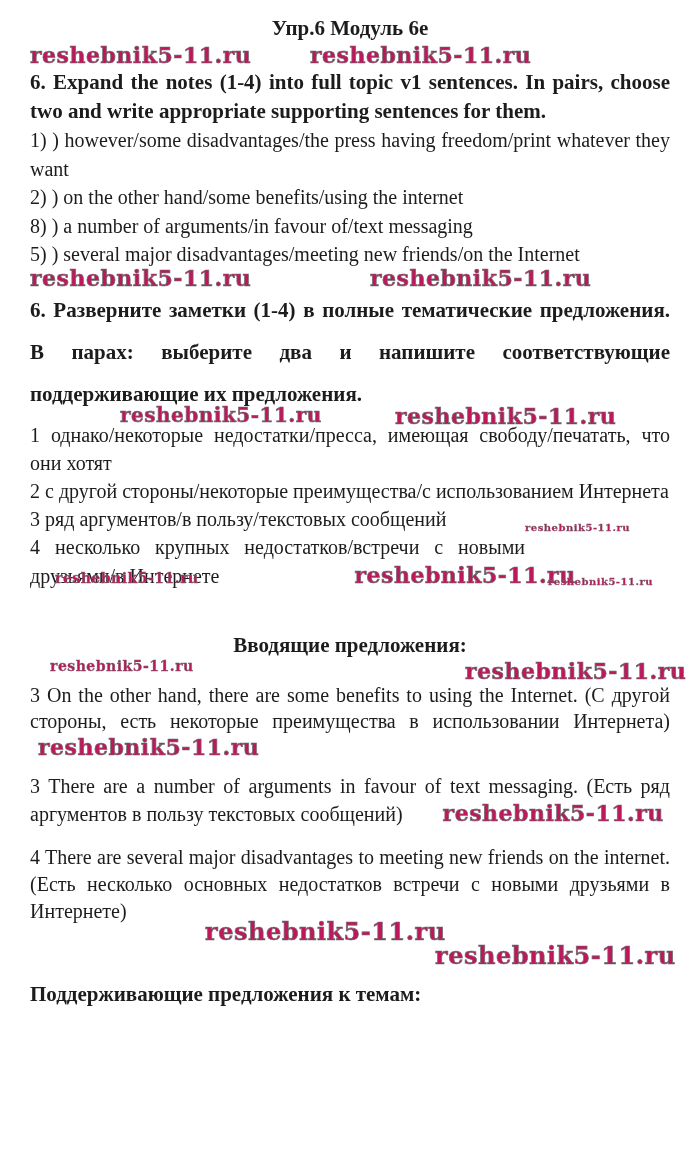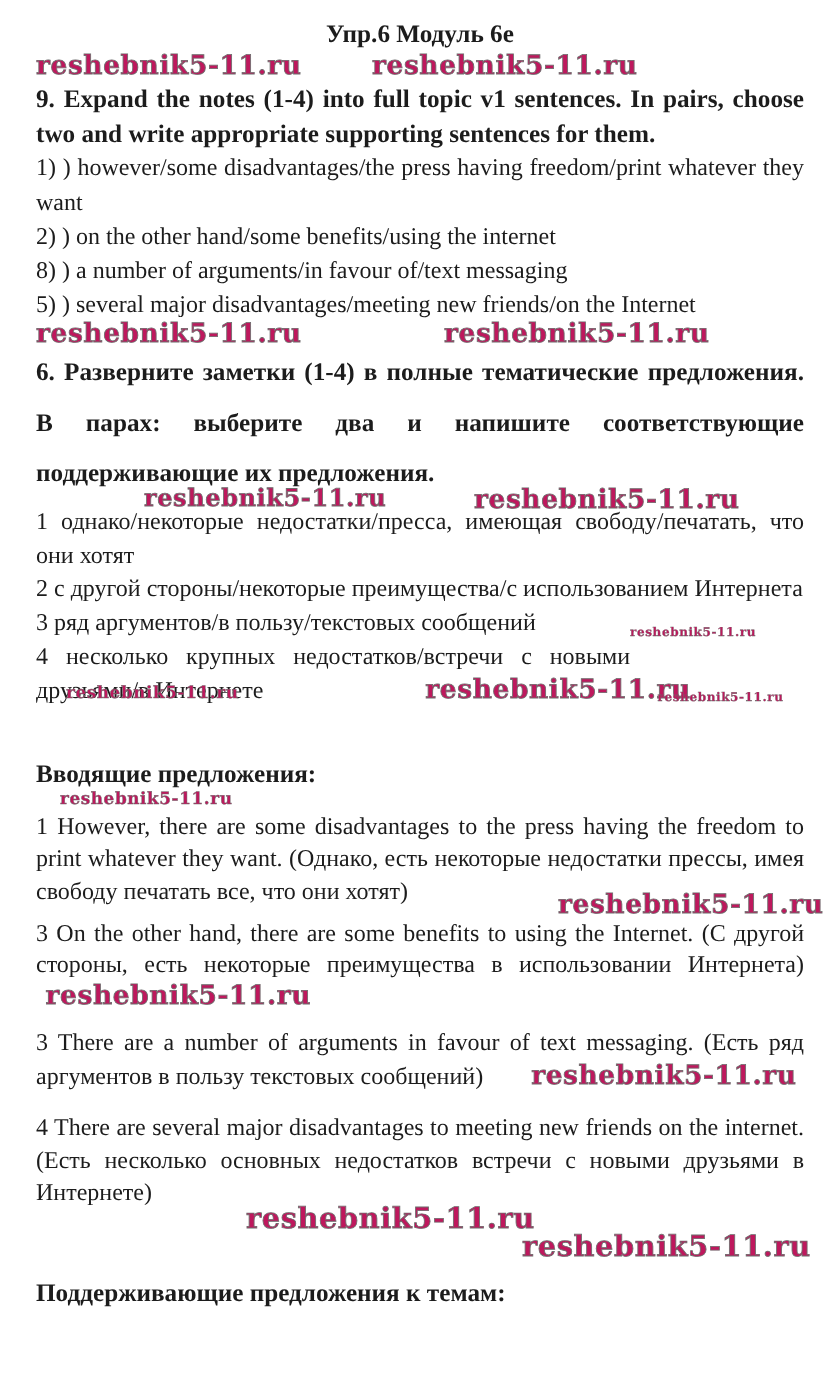--- a/index.html
+++ b/index.html
@@ -33,21 +33,21 @@
 
 <div class="page">
 
   <div class="title">Упр.6 Модуль 6е</div>
 
   <div class="wm-row" style="height:26px;">
     <span class="wm wm-lg wm-abs" style="left:0;">reshebnik5-11.ru</span>
     <span class="wm wm-lg wm-abs" style="left:280px;">reshebnik5-11.ru</span>
   </div>
 
-  <div class="h-bold">9. Expand the notes (1-4) into full topic v1 sentences. In pairs, choose two and write appropriate supporting sentences for them.</div>
+  <div class="h-bold">6. Expand the notes (1-4) into full topic v1 sentences. In pairs, choose two and write appropriate supporting sentences for them.</div>
 
   <div>
     <p class="note">1) ) however/some disadvantages/the press having freedom/print whatever they want</p>
     <p class="note">2) ) on the other hand/some benefits/using the internet</p>
     <p class="note">8) ) a number of arguments/in favour of/text messaging</p>
     <p class="note">5) ) several major disadvantages/meeting new friends/on the Internet</p>
   </div>
 
   <div class="wm-row" style="height:24px;margin-top:-4px;">
     <span class="wm wm-lg wm-abs" style="left:0;">reshebnik5-11.ru</span>
@@ -66,27 +66,26 @@
     <p class="note" style="line-height:28px;">2 с другой стороны/некоторые преимущества/с использованием Интернета</p>
     <p class="note" style="line-height:28px;"><span class="wm wm-xs" style="float:right;margin-right:40px;margin-top:9px;">reshebnik5-11.ru</span><span>3 ряд аргументов/в пользу/текстовых сообщений</span></p>
     <p class="note" style="line-height:28px;"><span>4 несколько крупных недостатков/встречи с новыми друзьями/в Интернете</span><span class="wm wm-lg wm-inline" style="margin-left:135px;">reshebnik5-11.ru</span></p>
   </div>
 
   <div class="wm-row" style="height:18px;margin-top:-20px;">
     <span class="wm wm-sm wm-abs" style="left:25px;">reshebnik5-11.ru</span>
     <span class="wm wm-xs wm-abs" style="left:518px;top:6px;">reshebnik5-11.ru</span>
   </div>
 
-  <div class="h-bold" style="margin-top:43px;text-align:left;">Вводящие предложения:</div>
+  <div class="h-bold" style="margin-top:43px;text-align:center;">Вводящие предложения:</div>
 
   <div class="wm-row" style="height:16px;margin-top:-2px;">
     <span class="wm wm-sm wm-abs" style="left:20px;">reshebnik5-11.ru</span>
   </div>
 
-  <p class="para" style="margin-top:2px;">1 However, there are some disadvantages to the press having the freedom to print whatever they want. (Однако, есть некоторые недостатки прессы, имея свободу печатать все, что они хотят)</p>
 
   <div class="wm-row" style="height:24px;margin-top:-16px;">
     <span class="wm wm-lg wm-abs" style="left:435px;">reshebnik5-11.ru</span>
   </div>
 
   <p class="para" style="line-height:26px;"><span>3 On the other hand, there are some benefits to using the Internet. (С другой стороны, есть некоторые преимущества в использовании Интернета)</span><span class="wm wm-lg wm-inline" style="margin-left:8px;">reshebnik5-11.ru</span></p>
 
   <p class="para" style="margin-top:12px;"><span>3 There are a number of arguments in favour of text messaging. (Есть ряд аргументов в пользу текстовых сообщений)</span><span class="wm wm-lg wm-inline" style="margin-left:40px;">reshebnik5-11.ru</span></p>
 
   <p class="para" style="margin-top:16px;">4 There are several major disadvantages to meeting new friends on the internet. (Есть несколько основных недостатков встречи с новыми друзьями в Интернете)</p>

